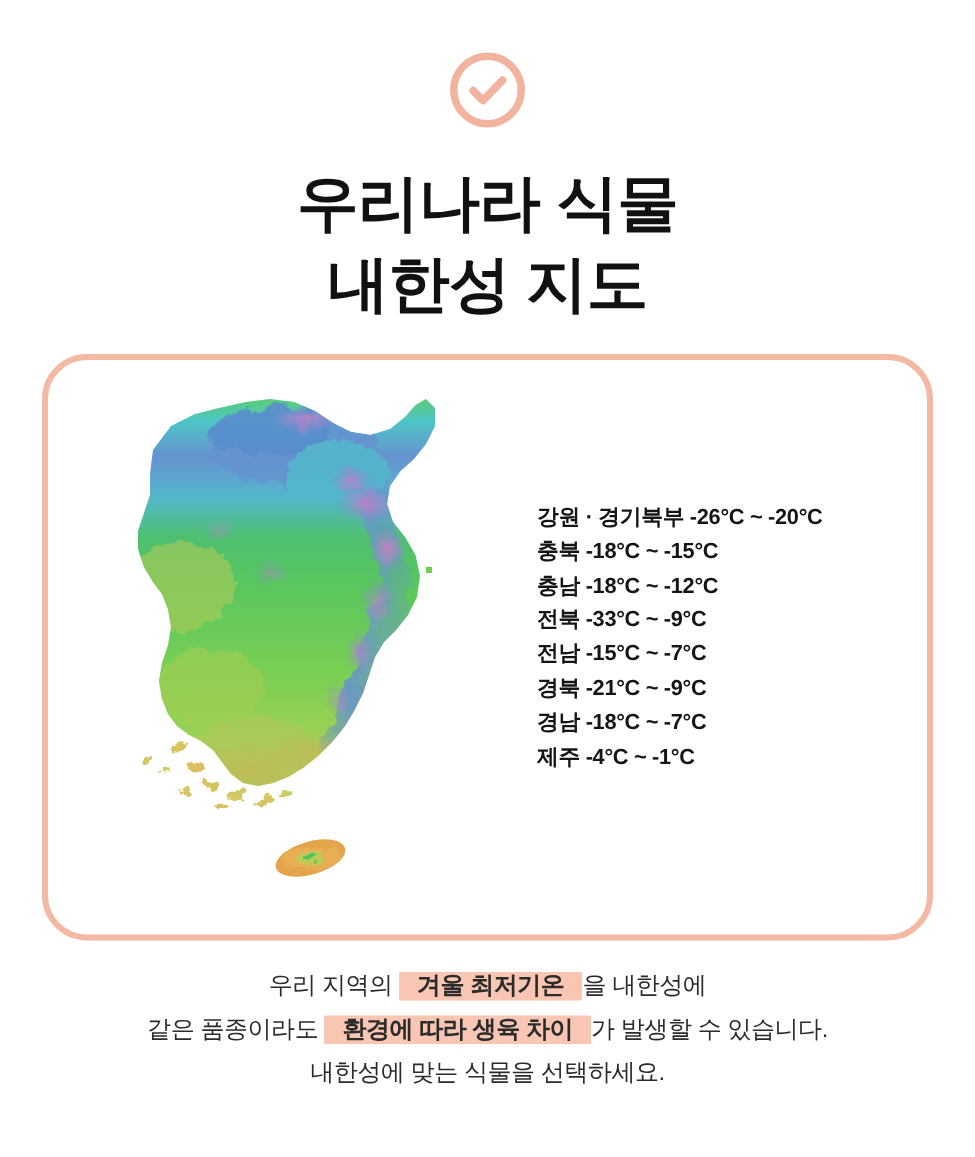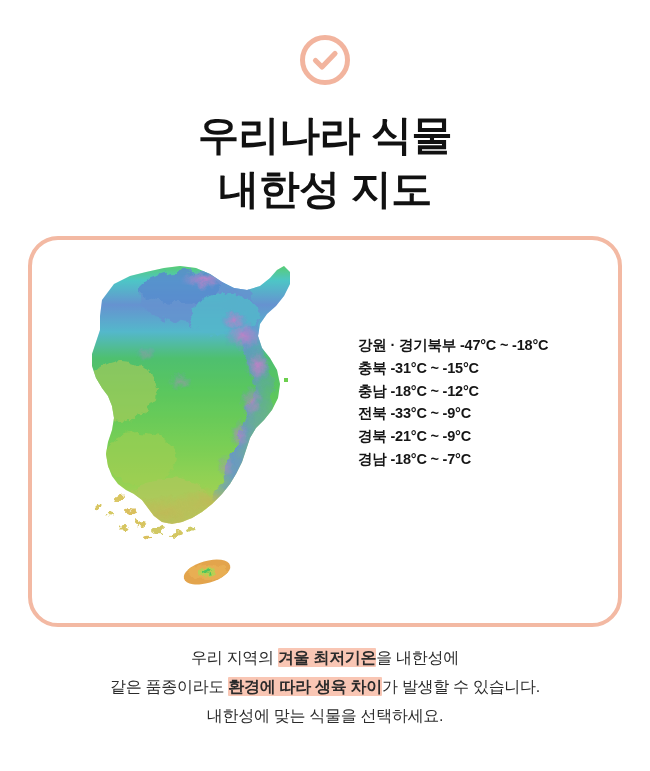--- a/index.html
+++ b/index.html
@@ -93,21 +93,21 @@
   }
   .footer-line {
     font-size: 16px;
     line-height: 29px;
     color: #2b2b2b;
     letter-spacing: -0.3px;
   }
   .hl {
     background: #F9C6B4;
     font-weight: bold;
-    padding: 1px 0;
+    padding: 1px 12px;
     border-radius: 1px;
   }
 </style>
 </head>
 <body>
 
 <div class="check-badge">
   <svg width="52" height="52" viewBox="0 0 52 52" aria-hidden="true">
     <circle cx="26" cy="26" r="22.5" fill="none" stroke="#F2B49E" stroke-width="5"></circle>
     <path d="M16.5 26.5 L23 33 L36 19.5" fill="none" stroke="#F2B49E" stroke-width="5.2" stroke-linecap="round" stroke-linejoin="round"></path>
@@ -249,26 +249,28 @@
         <g filter="url(#blotch)">
           <ellipse cx="123" cy="310" rx="20" ry="8" fill="#e8ae52"></ellipse>
           <ellipse cx="123" cy="310" rx="9" ry="4.5" fill="#b9cf52"></ellipse>
           <ellipse cx="123" cy="310" rx="4.5" ry="2.6" fill="#4fc45c"></ellipse>
         </g>
       </g>
     </svg>
   </div>
 
   <div class="legend">
-    <div class="legend-row">강원 · 경기북부 -47°C ~ -18°C</div>
-    <div class="legend-row">충북 -31°C ~ -15°C</div>
+    <div class="legend-row">강원 · 경기북부 -26°C ~ -20°C</div>
+    <div class="legend-row">충북 -18°C ~ -15°C</div>
     <div class="legend-row">충남 -18°C ~ -12°C</div>
     <div class="legend-row">전북 -33°C ~ -9°C</div>
+    <div class="legend-row">전남 -15°C ~ -7°C</div>
     <div class="legend-row">경북 -21°C ~ -9°C</div>
     <div class="legend-row">경남 -18°C ~ -7°C</div>
+    <div class="legend-row">제주 -4°C ~ -1°C</div>
   </div>
 
 </div>
 
 <div class="footer">
   <div class="footer-line">
     <span>우리 지역의 </span><span class="hl">겨울 최저기온</span><span>을 내한성에</span>
   </div>
   <div class="footer-line">
     <span>같은 품종이라도 </span><span class="hl">환경에 따라 생육 차이</span><span>가 발생할 수 있습니다.</span>

